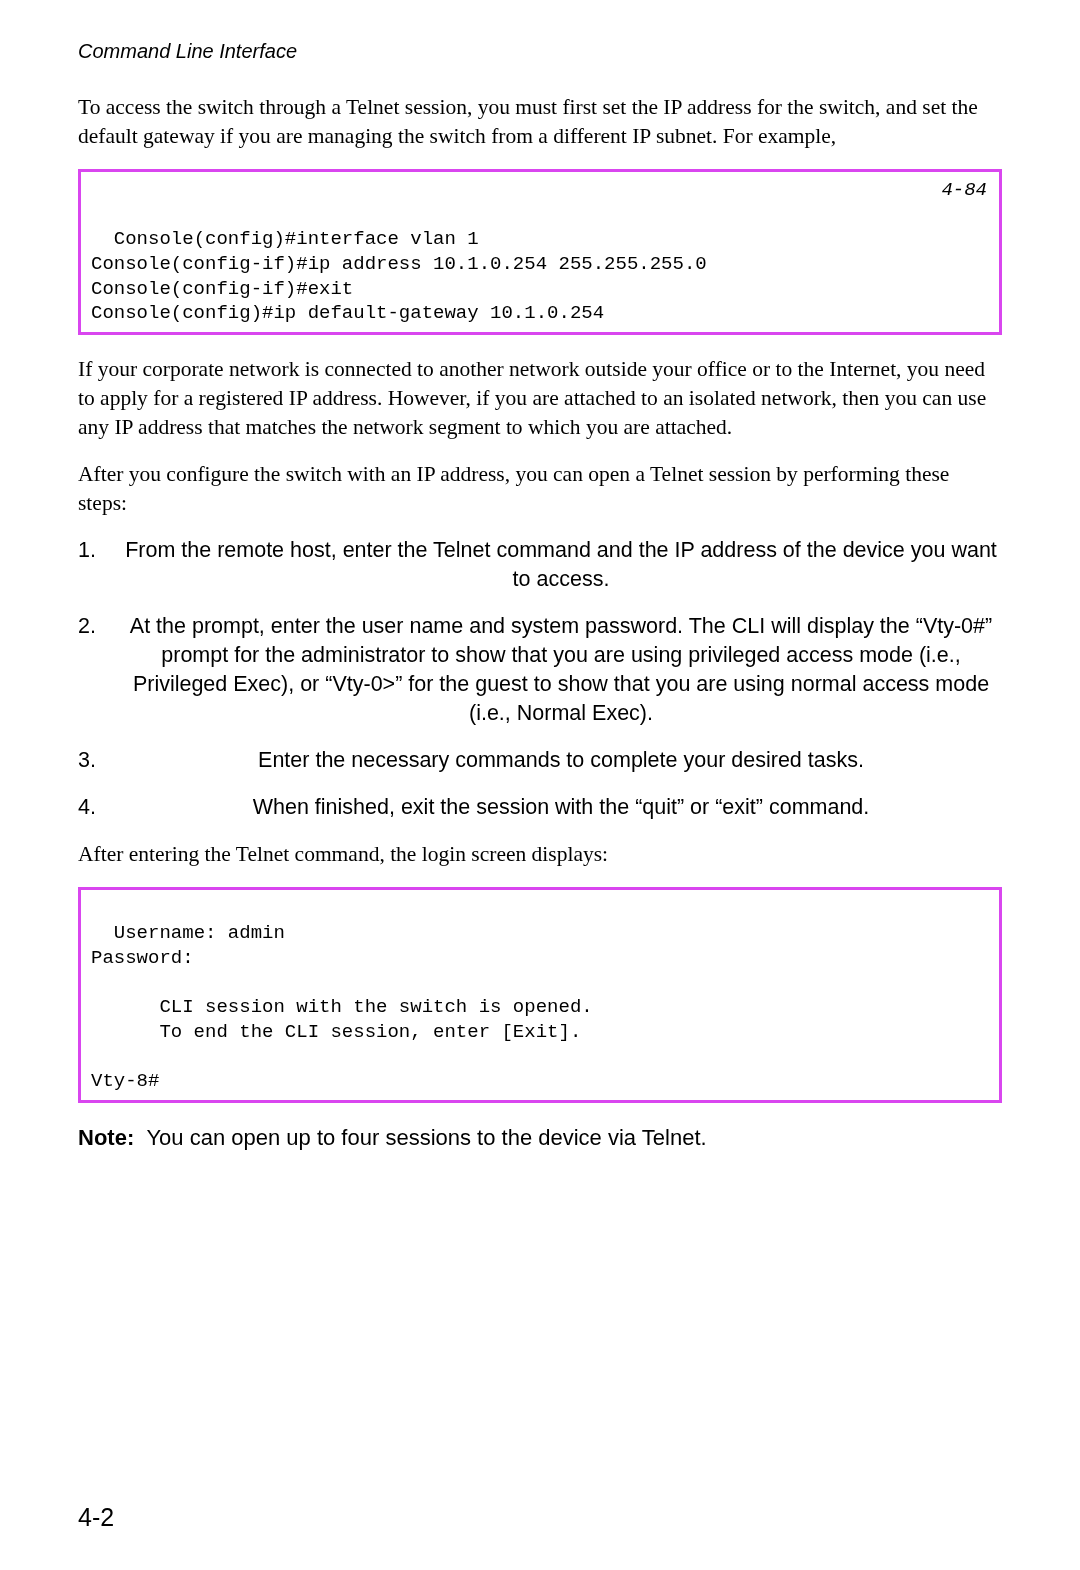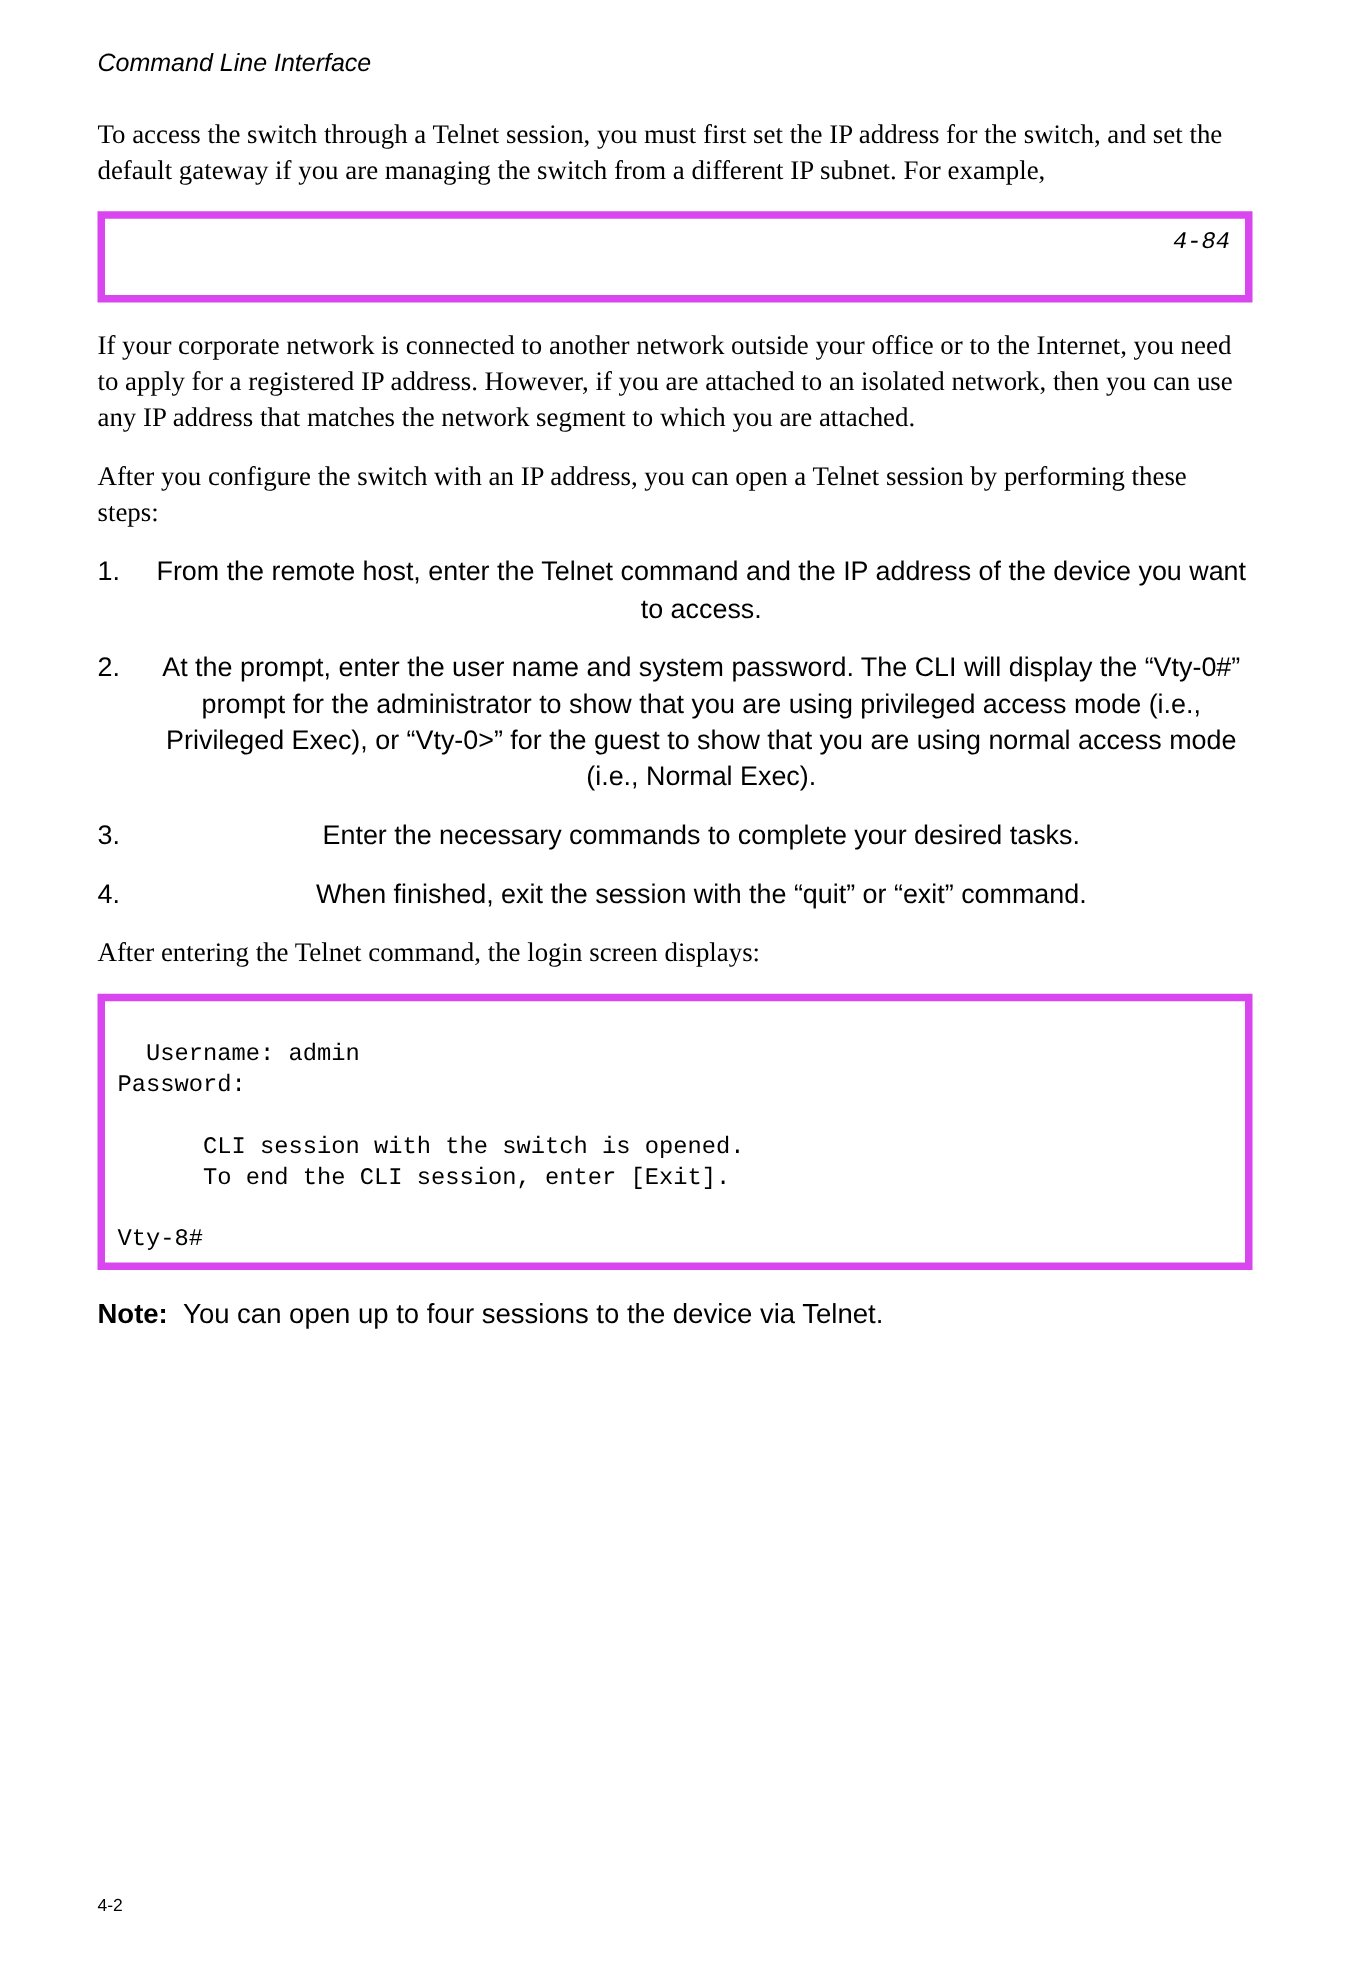--- a/index.html
+++ b/index.html
@@ -22,21 +22,21 @@
       margin-bottom: 30px;
       font-style: italic;
     }
     .para {
       font-size: 21.5px;
       line-height: 1.35;
       margin-bottom: 18px;
       font-family: Liberation Serif, serif;
     }
     .code-block {
-      border: 6px solid #d946ef;
+      border: 3px solid #d946ef;
       padding: 6px 10px;
       font-family: "Courier New", Courier, monospace;
       font-size: 19px;
       line-height: 1.3;
       margin-bottom: 20px;
       position: relative;
       white-space: pre;
     }
     .code-ref {
       position: absolute;
@@ -70,32 +70,36 @@
       font-size: 22px;
       line-height: 1.35;
     }
     .note-label {
       font-weight: bold;
     }
     .page-number {
       position: absolute;
       bottom: 38px;
       left: 78px;
-      font-size: 14px;
+      font-size: 25px;
     }
   </style>
 </head>
 <body>
 
 <div class="header-label">Command Line Interface</div>
 
 <p class="para">To access the switch through a Telnet session, you must first set the IP address for the switch, and set the default gateway if you are managing the switch from a different IP subnet. For example,</p>
 
 <div class="code-block">
   <span class="code-ref">4-84</span>
+  <span>Console(config)#interface vlan 1
+Console(config-if)#ip address 10.1.0.254 255.255.255.0
+Console(config-if)#exit
+Console(config)#ip default-gateway 10.1.0.254</span>
 </div>
 
 <p class="para">If your corporate network is connected to another network outside your office or to the Internet, you need to apply for a registered IP address. However, if you are attached to an isolated network, then you can use any IP address that matches the network segment to which you are attached.</p>
 
 <p class="para">After you configure the switch with an IP address, you can open a Telnet session by performing these steps:</p>
 
 <ol class="steps">
   <li>From the remote host, enter the Telnet command and the IP address of the device you want to access.</li>
   <li>At the prompt, enter the user name and system password. The CLI will display the “Vty-0#” prompt for the administrator to show that you are using privileged access mode (i.e., Privileged Exec), or “Vty-0&gt;” for the guest to show that you are using normal access mode (i.e., Normal Exec).</li>
   <li>Enter the necessary commands to complete your desired tasks.</li>

